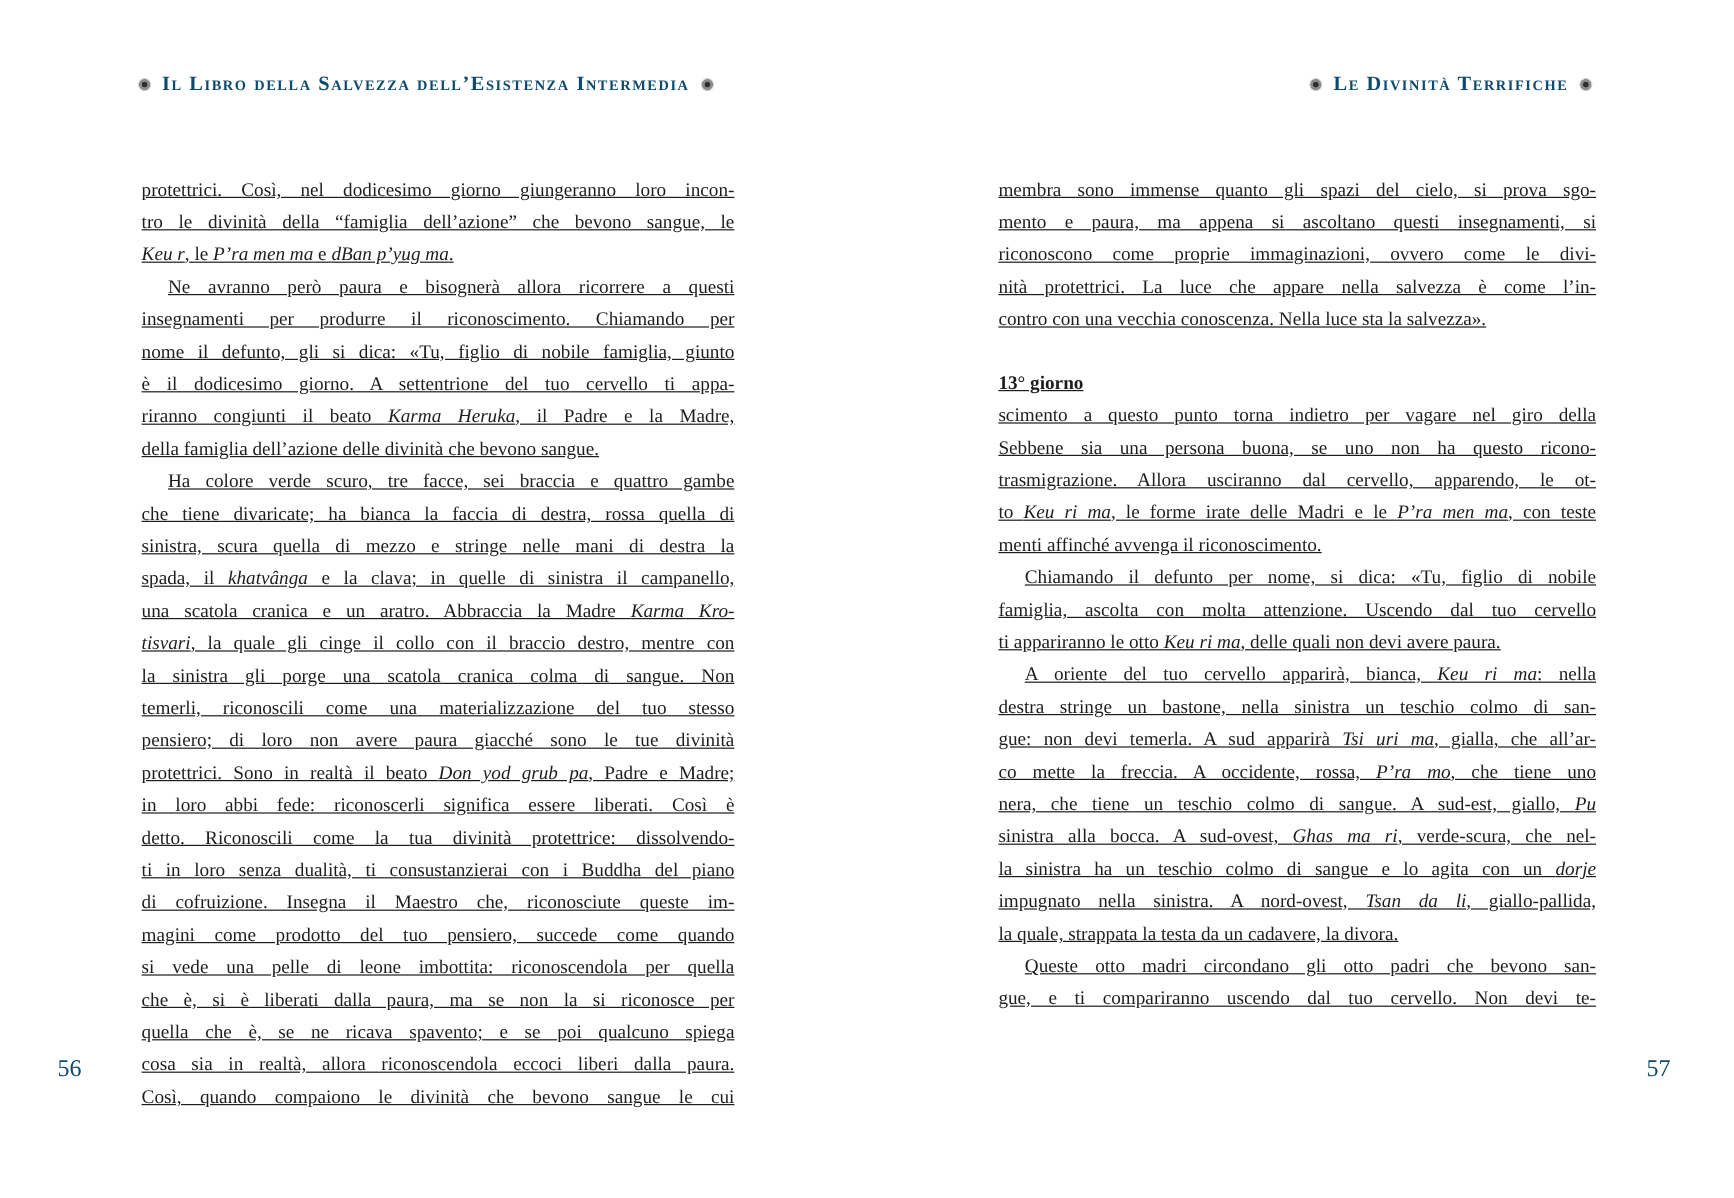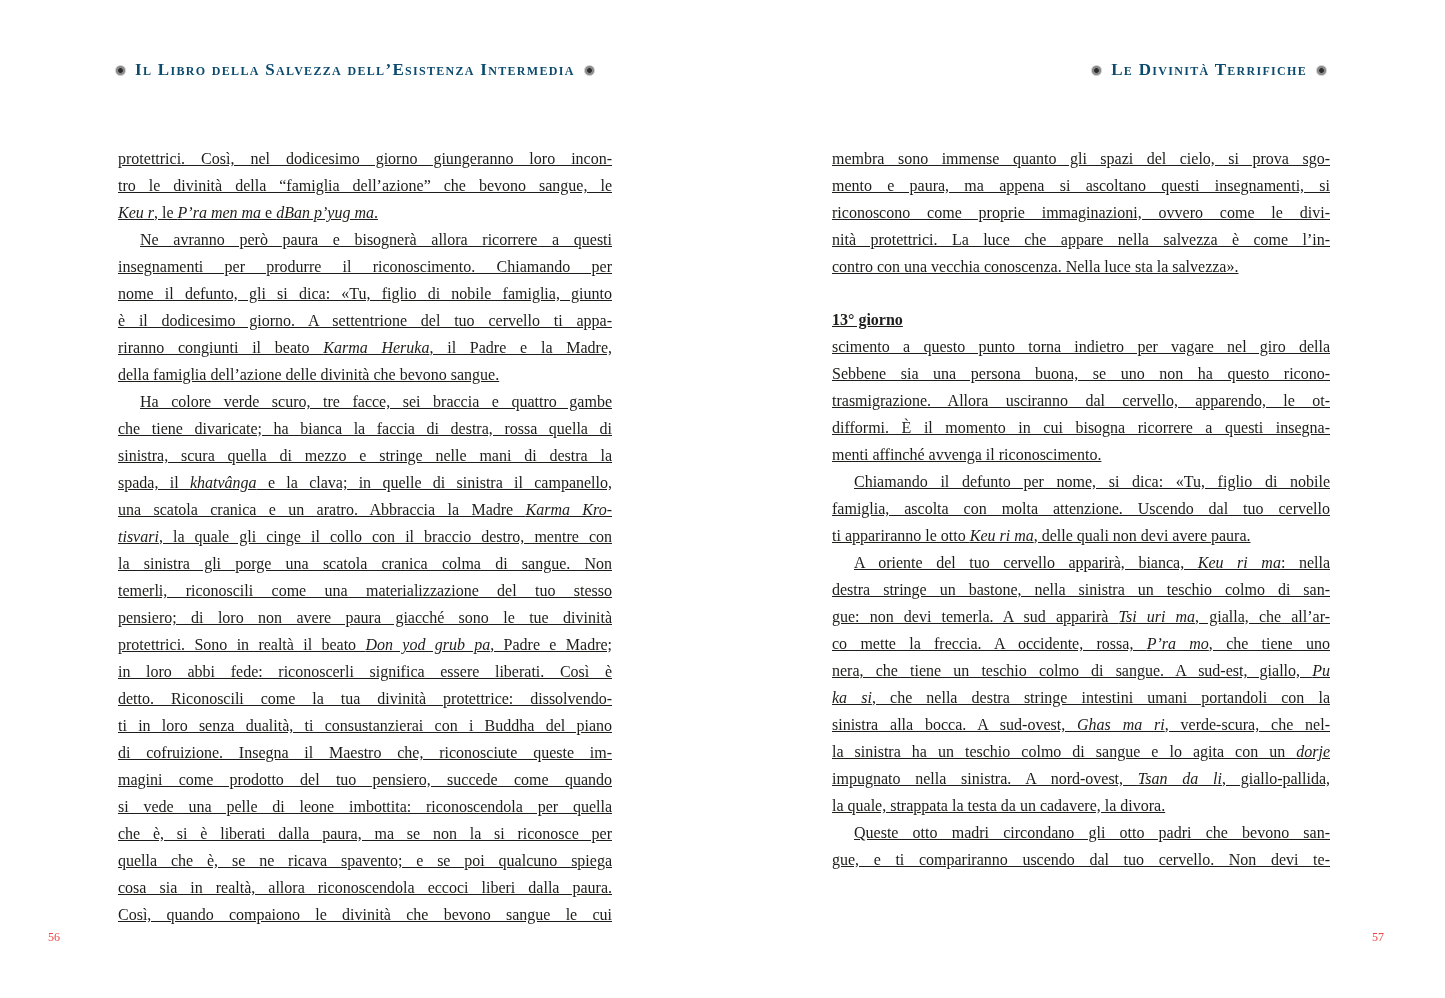--- a/index.html
+++ b/index.html
@@ -35,21 +35,21 @@
     font-size:16px; line-height:27px; height:27px;
     text-align:justify; text-align-last:justify;
     white-space:normal; overflow:visible;text-decoration:underline;
   }
   .line.pe { text-align-last:left; }      
   .line.in { text-indent:22px; }          
   .line.h  { font-weight:700; margin-top:26px; text-align-last:left; }
   .it { font-style:italic; }
   .bd { font-weight:700; }
 
-  .page-num { position:absolute; top:930px; font-size:12px; color:#ef4444; }
+  .page-num { position:absolute; top:880px; font-size:20px; color:#0c4a6e; }
   .page.left  .page-num { left:48px; }
   .page.right .page-num { left:650px; }
 </style>
 </head>
 <body>
 
 <div class="page left">
   <div class="running-head">
     <span class="orn"></span>
     <span class="rh-text">Il Libro della Salvezza dell’Esistenza Intermedia</span>
@@ -98,31 +98,30 @@
   <div class="text-col">
       <div class="line"><span>membra sono immense quanto gli spazi del cielo, si prova sgo-</span></div>
       <div class="line"><span>mento e paura, ma appena si ascoltano questi insegnamenti, si</span></div>
       <div class="line"><span>riconoscono come proprie immaginazioni, ovvero come le divi-</span></div>
       <div class="line"><span>nità protettrici. La luce che appare nella salvezza è come l’in-</span></div>
       <div class="line pe"><span>contro con una vecchia conoscenza. Nella luce sta la salvezza».</span></div>
       <div class="line pe h"><span class="bd">13° giorno</span></div>
       <div class="line"><span>scimento a questo punto torna indietro per vagare nel giro della</span></div>
       <div class="line"><span>Sebbene sia una persona buona, se uno non ha questo ricono-</span></div>
       <div class="line"><span>trasmigrazione. Allora usciranno dal cervello, apparendo, le ot-</span></div>
-      <div class="line"><span>difformi. È il momento in cui bisogna ricorrere a questi insegna-</span></div>
+      <div class="line"><span>to </span><span class="it">Keu ri ma</span><span>, le forme irate delle Madri e le </span><span class="it">P’ra men ma</span><span>, con teste</span></div>
       <div class="line pe"><span>menti affinché avvenga il riconoscimento.</span></div>
       <div class="line in"><span>Chiamando il defunto per nome, si dica: «Tu, figlio di nobile</span></div>
       <div class="line"><span>famiglia, ascolta con molta attenzione. Uscendo dal tuo cervello</span></div>
       <div class="line pe"><span>ti appariranno le otto </span><span class="it">Keu ri ma</span><span>, delle quali non devi avere paura.</span></div>
       <div class="line in"><span>A oriente del tuo cervello apparirà, bianca, </span><span class="it">Keu ri ma</span><span>: nella</span></div>
       <div class="line"><span>destra stringe un bastone, nella sinistra un teschio colmo di san-</span></div>
       <div class="line"><span>gue: non devi temerla. A sud apparirà </span><span class="it">Tsi uri ma</span><span>, gialla, che all’ar-</span></div>
       <div class="line"><span>co mette la freccia. A occidente, rossa, </span><span class="it">P’ra mo</span><span>, che tiene uno</span></div>
       <div class="line"><span>nera, che tiene un teschio colmo di sangue. A sud-est, giallo, </span><span class="it">Pu</span></div>
-      <div class="line"><span class="it">ka si</span><span>, che nella destra stringe intestini umani portandoli con la</span></div>
       <div class="line"><span>sinistra alla bocca. A sud-ovest, </span><span class="it">Ghas ma ri</span><span>, verde-scura, che nel-</span></div>
       <div class="line"><span>la sinistra ha un teschio colmo di sangue e lo agita con un </span><span class="it">dorje</span></div>
       <div class="line"><span>impugnato nella sinistra. A nord-ovest, </span><span class="it">Tsan da li</span><span>, giallo-pallida,</span></div>
       <div class="line pe"><span>la quale, strappata la testa da un cadavere, la divora.</span></div>
       <div class="line in"><span>Queste otto madri circondano gli otto padri che bevono san-</span></div>
       <div class="line"><span>gue, e ti compariranno uscendo dal tuo cervello. Non devi te-</span></div>
     </div>
   <div class="page-num">57</div>
 </div>
 

